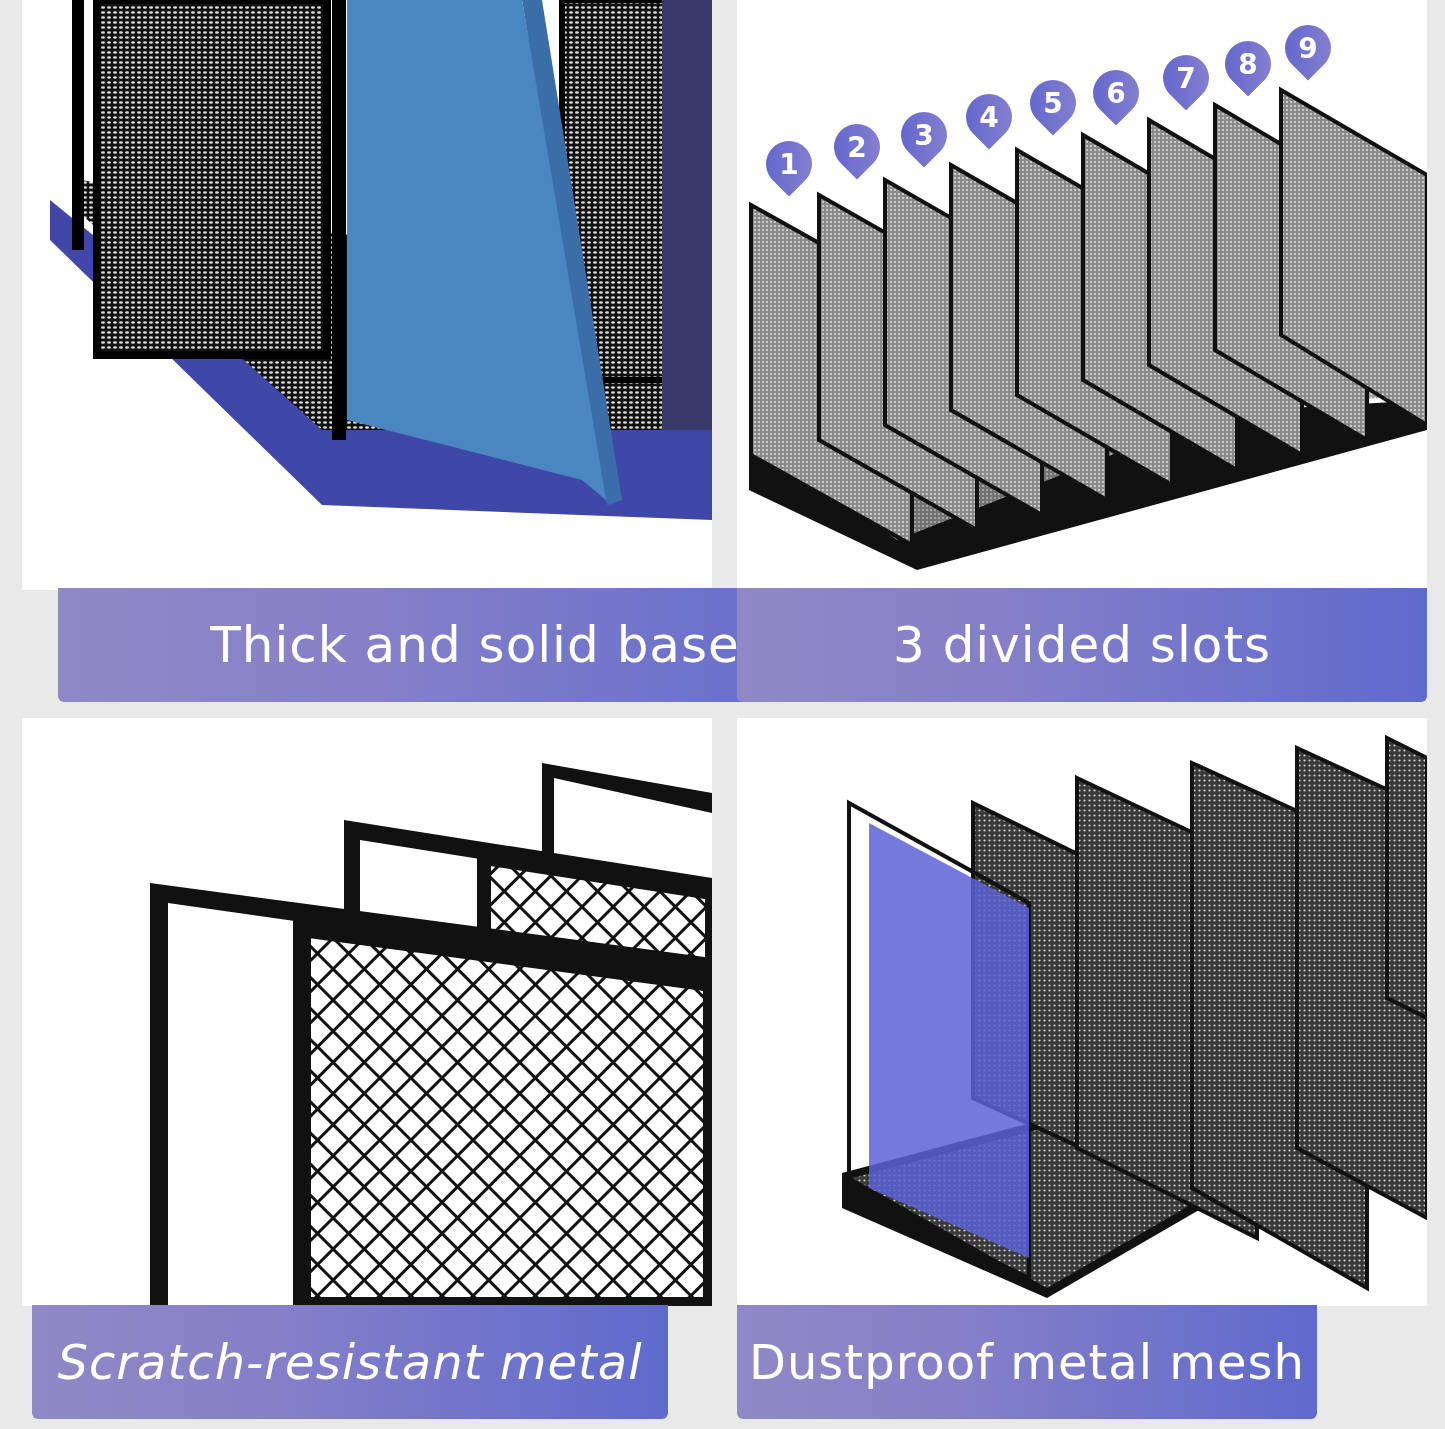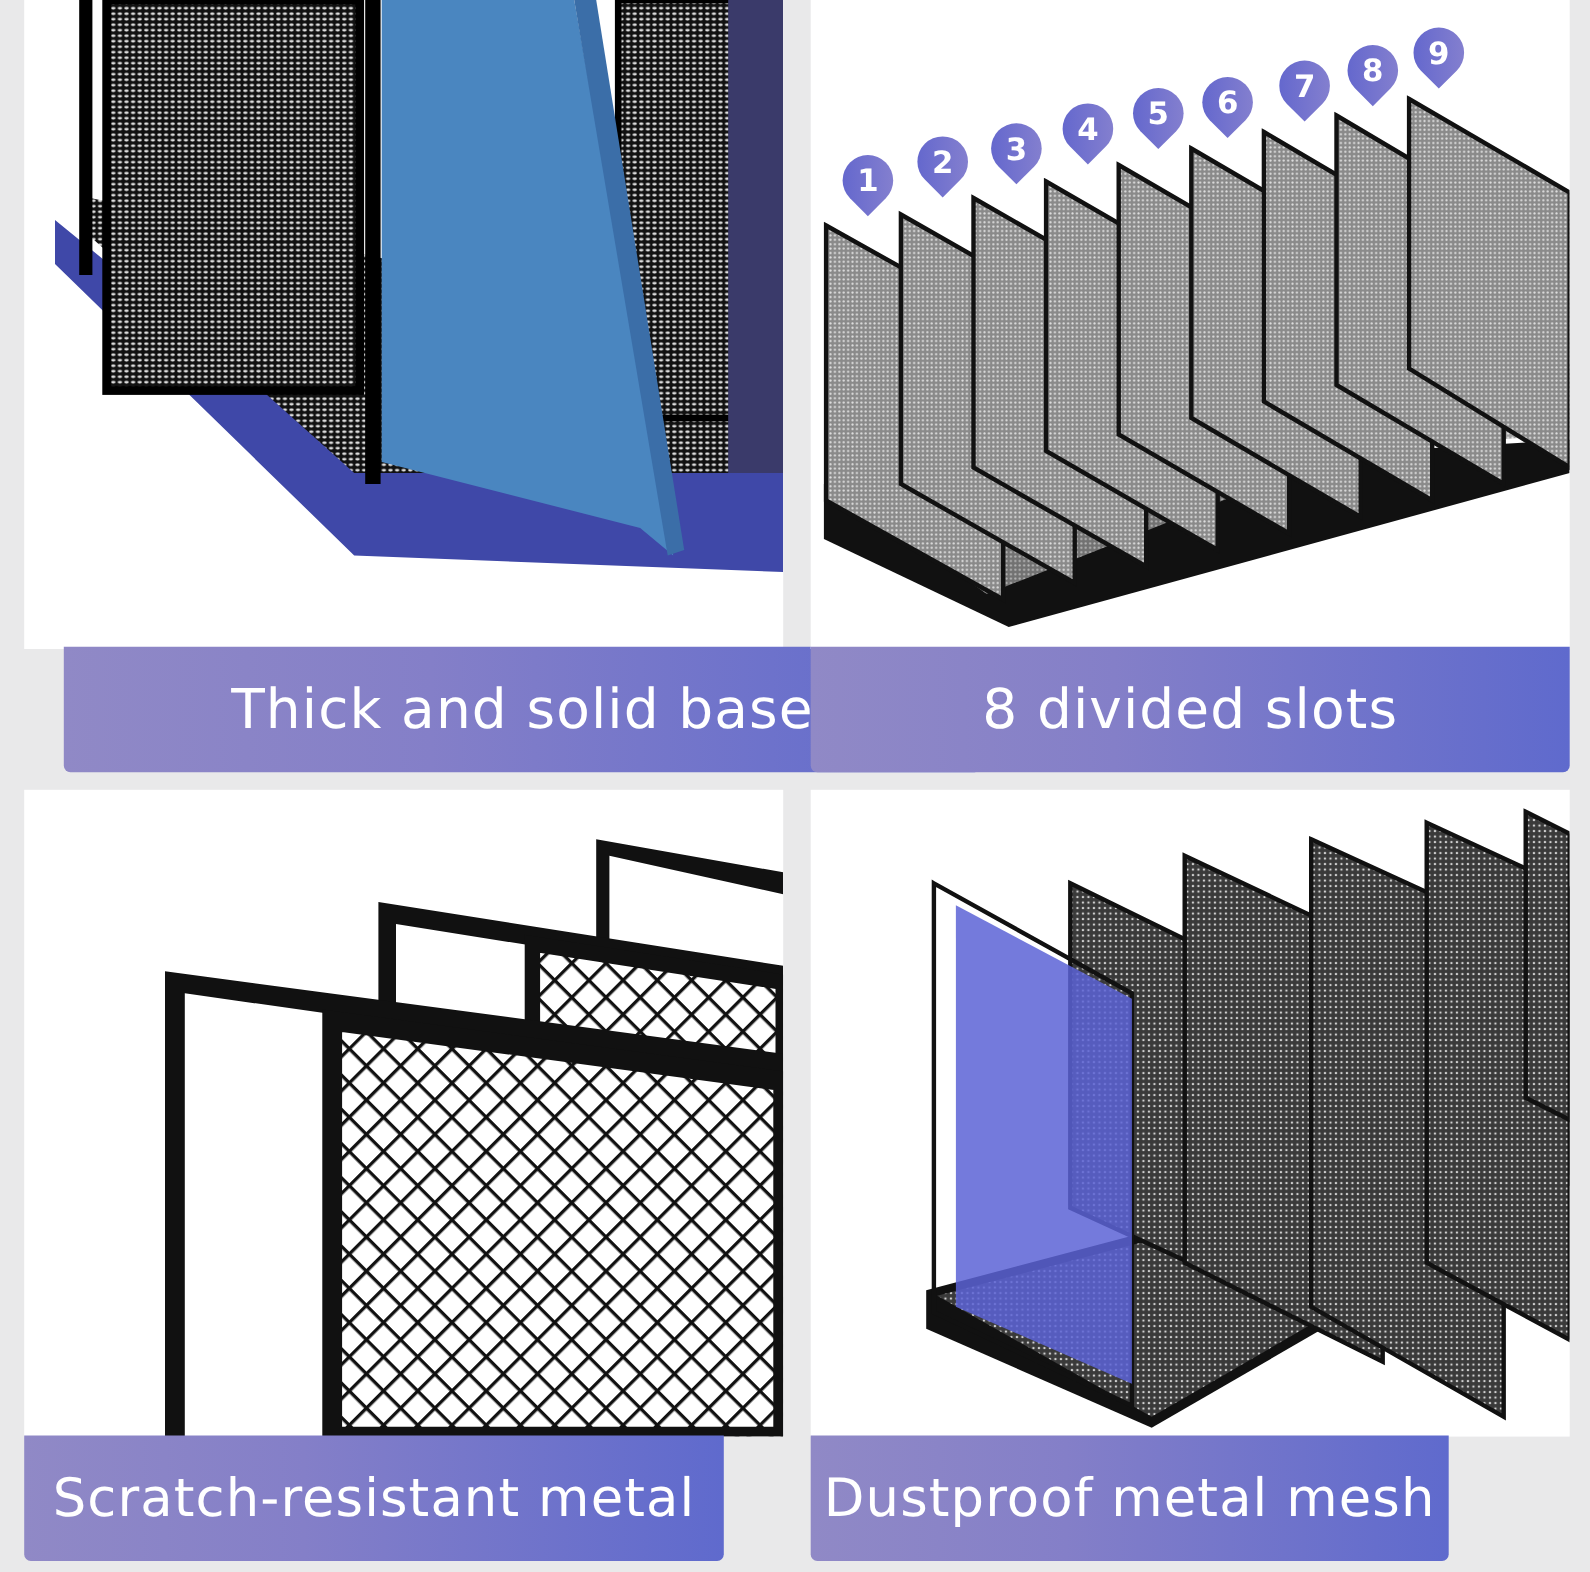--- a/index.html
+++ b/index.html
@@ -8,21 +8,21 @@
   .p1{left:22px;top:0;width:690px;height:590px;}
   .p2{left:737px;top:0;width:690px;height:590px;}
   .p3{left:22px;top:718px;width:690px;height:588px;}
   .p4{left:737px;top:718px;width:690px;height:588px;}
   .cap{position:absolute;height:114px;border-radius:0 0 6px 6px;
        background:linear-gradient(90deg,#9089c6 0%,#847fc8 40%,#5f6acd 100%);
        color:#fff;display:flex;align-items:center;justify-content:center;
        font-size:50px;letter-spacing:1px;}
   .c1{left:22px;top:588px;width:834px;margin-left:36px;}
   .c2{left:737px;top:588px;width:690px;}
-  .c3{left:22px;top:1305px;width:636px;font-size:48px;}
+  .c3{left:32px;top:1305px;width:636px;font-size:48px;font-style:italic;}
   .c4{left:737px;top:1305px;width:580px;font-size:48px;}
   .pin{position:absolute;width:46px;height:46px;border-radius:50% 50% 50% 0;transform:rotate(-45deg);
        background:linear-gradient(135deg,#5e63cd,#8a84cf);}
   .pin span{position:absolute;inset:0;display:flex;align-items:center;justify-content:center;transform:rotate(45deg);
        color:#fff;font-weight:bold;font-size:28px;}
 </style>
 </head>
 <body>
 
 <div class="panel p1">
@@ -89,21 +89,21 @@
   <div class="pin" style="left:426px;top:55px">
       <span>7</span>
     </div>
   <div class="pin" style="left:488px;top:41px">
       <span>8</span>
     </div>
   <div class="pin" style="left:548px;top:25px">
       <span>9</span>
     </div>
 </div>
-<div class="cap c2">8 divided slots</div>
+<div class="cap c2">3 divided slots</div>
 
 <div class="panel p3">
   <svg width="690" height="588" viewBox="0 0 690 588">
     <defs>
       <pattern id="m3" width="22" height="22" patternUnits="userSpaceOnUse" patternTransform="rotate(45)">
         <rect width="22" height="22" fill="#fff"></rect>
           <rect width="22" height="3" fill="#111"></rect>
           <rect width="3" height="22" fill="#111"></rect>
       </pattern>
     </defs>

